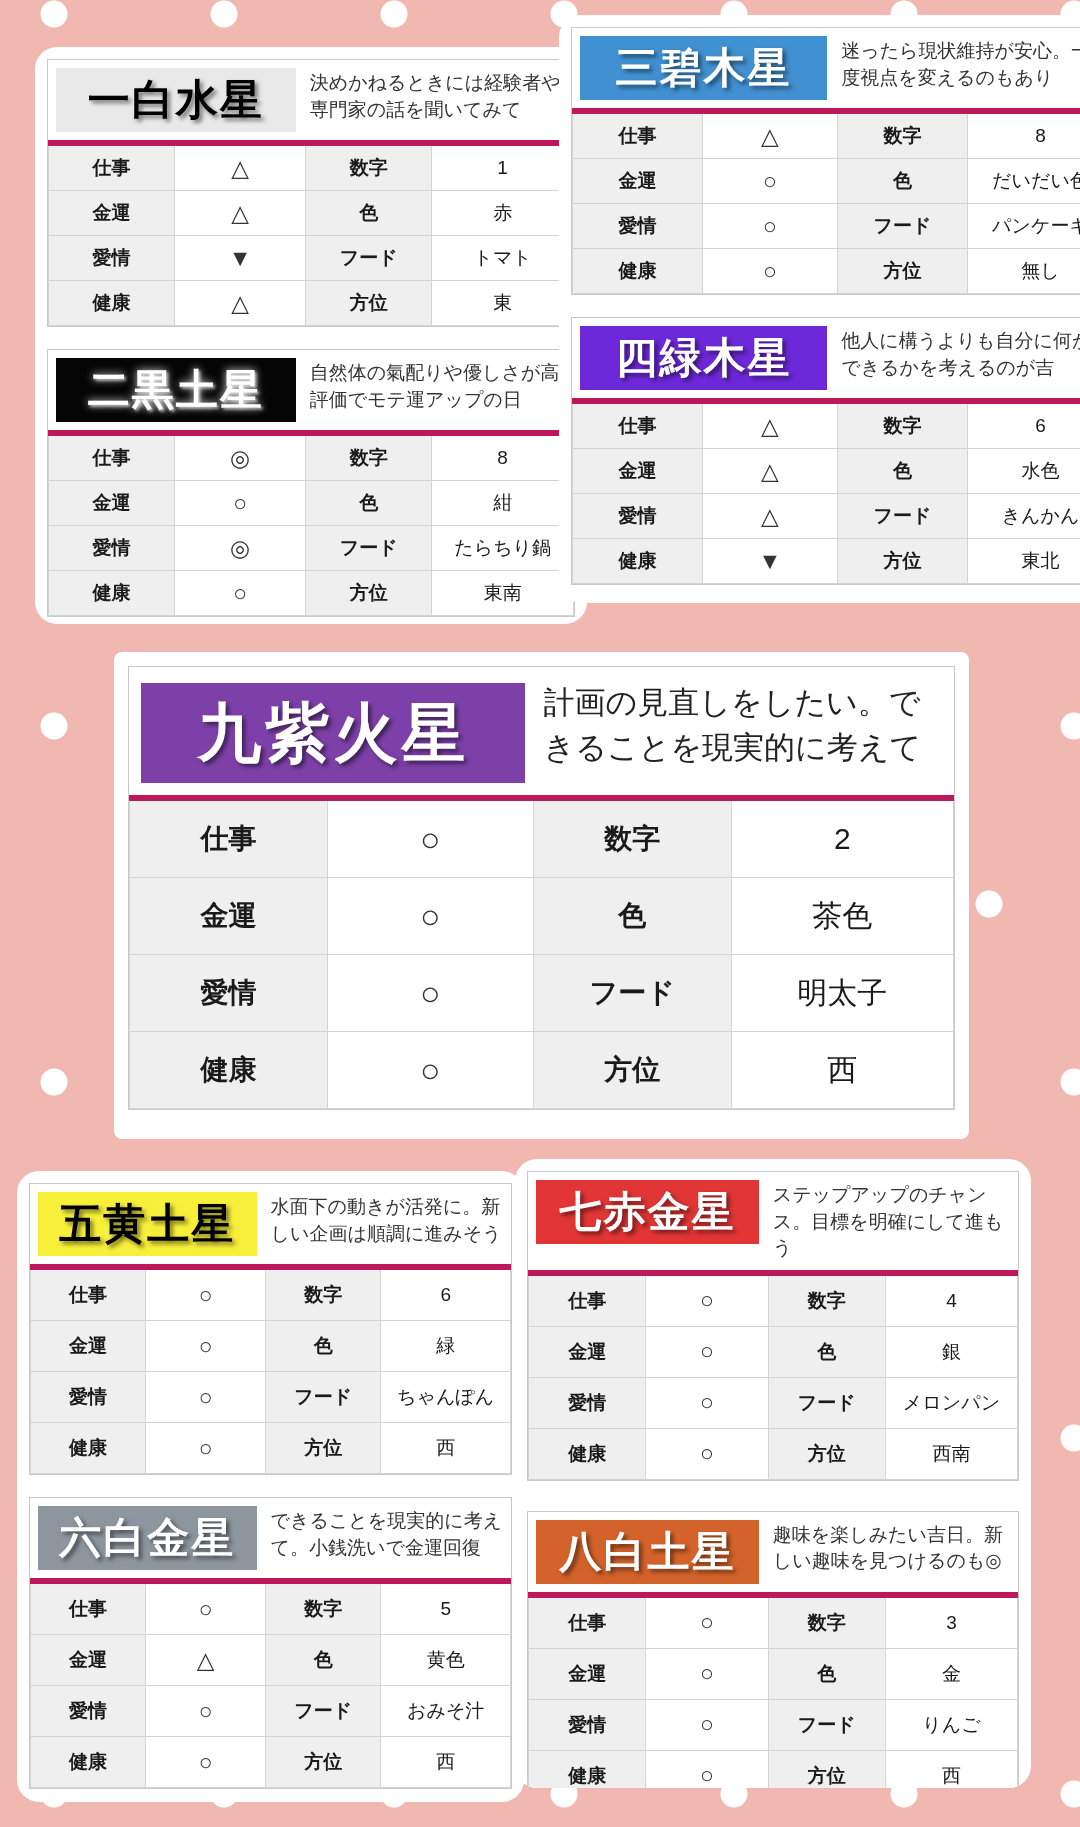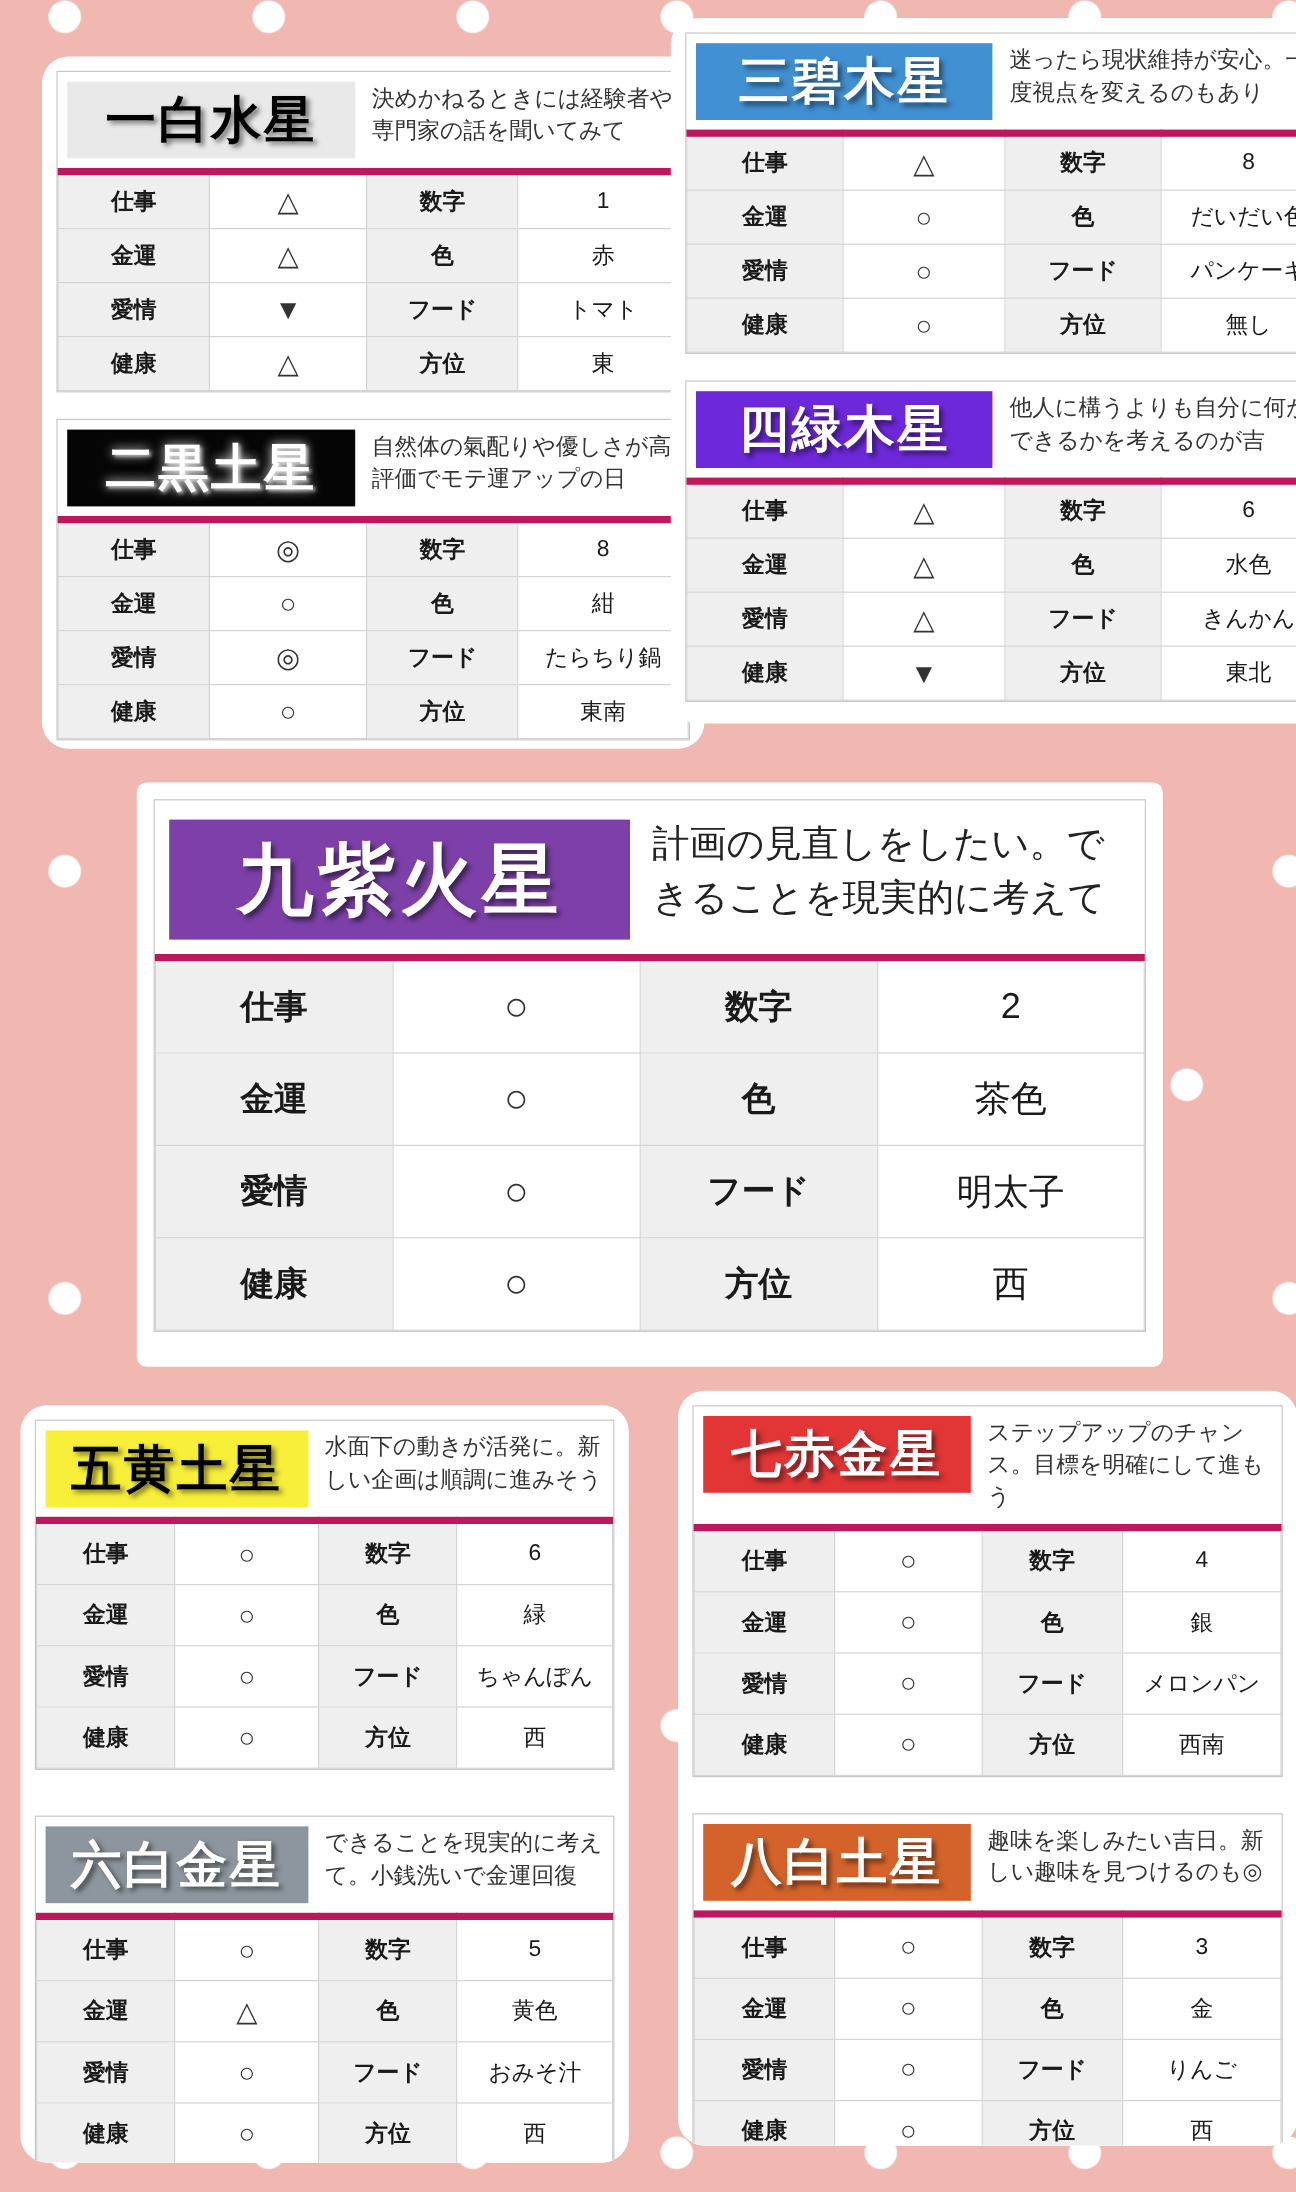--- a/index.html
+++ b/index.html
@@ -14,22 +14,22 @@
     background-position:54px 14px,139px 192px;
   }
   .panel{
     position:absolute;background:#ffffff;border-radius:22px;
     padding:12px;box-sizing:border-box;overflow:hidden;
     display:flex;flex-direction:column;
   }
   #panel-tl{left:35px;top:47px;width:552px;height:577px;gap:22px;}
   #panel-tr{left:559px;top:15px;width:568px;height:588px;gap:22px;}
   #panel-c {left:114px;top:652px;width:855px;height:487px;border-radius:8px;padding:14px;}
-  #panel-bl{left:17px;top:1171px;width:507px;height:631px;gap:38px;}
-  #panel-br{left:565px;top:1159px;width:516px;height:629px;gap:30px;}
+  #panel-bl{left:17px;top:1171px;width:507px;height:631px;gap:22px;}
+  #panel-br{left:515px;top:1159px;width:516px;height:629px;gap:30px;}
   .card{border:1px solid #c9c9c9;background:#fff;}
   .card-head{display:flex;gap:14px;padding:8px;align-items:flex-start;}
   .card-title{
     flex:0 0 47%;height:64px;display:flex;align-items:center;justify-content:center;
     font-size:42px;font-weight:bold;letter-spacing:2px;box-sizing:border-box;
   }
   .glow-dark{text-shadow:3px 3px 4px rgba(0,0,0,0.5);}
   .glow-white{text-shadow:0 0 9px rgba(255,255,255,0.95),2px 2px 3px rgba(255,255,255,0.6);}
   .card-desc{flex:1;font-size:19px;line-height:1.4;color:#333;padding-top:2px;}
   .fortune-table{width:100%;border-collapse:collapse;border-top:6px solid #be185d;table-layout:fixed;}

